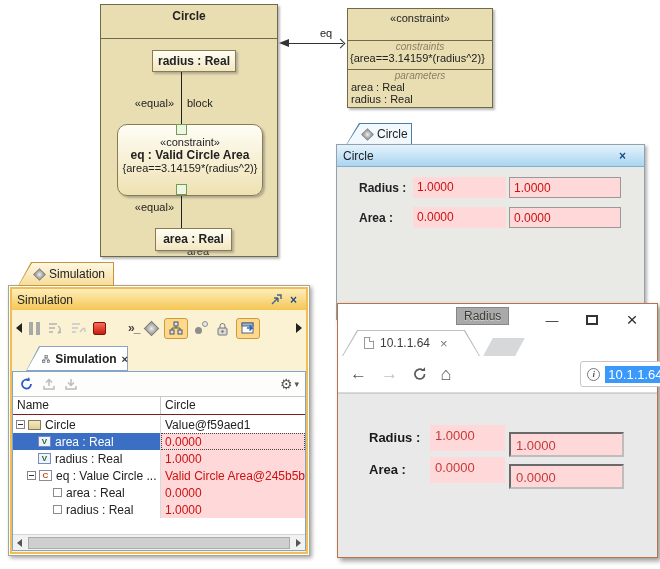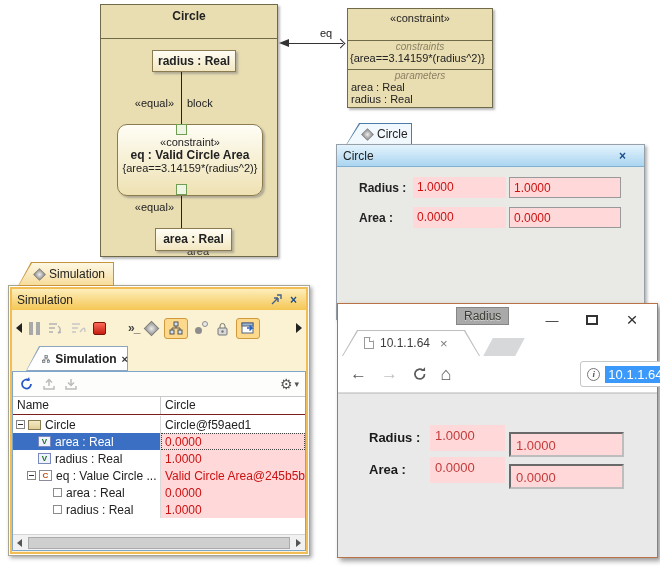--- a/index.html
+++ b/index.html
@@ -315,21 +315,21 @@
           <div class="hc1">Name</div>
           <div class="hc2">Circle</div>
         </div>
 
         <div class="vrow" style="top:44px;">
           <div class="vc1" style="padding-left:3px;">
             <span class="expander"></span>
             <span class="blockic"></span>
             <span>Circle</span>
           </div>
-          <div class="vc2">Circle@f59aed1</div>
+          <div class="vc2">Value@f59aed1</div>
         </div>
 
         <div class="vrow" style="top:61px;">
           <div class="vc1 sel" style="padding-left:25px;">
             <span class="letic v">V</span>
             <span>area : Real</span>
           </div>
           <div class="vc2 pink focus">0.0000</div>
         </div>
 

